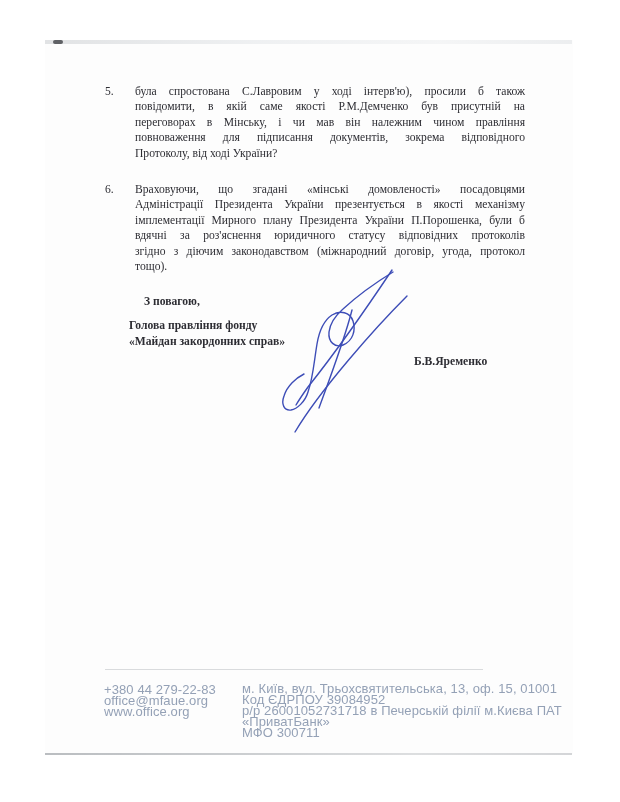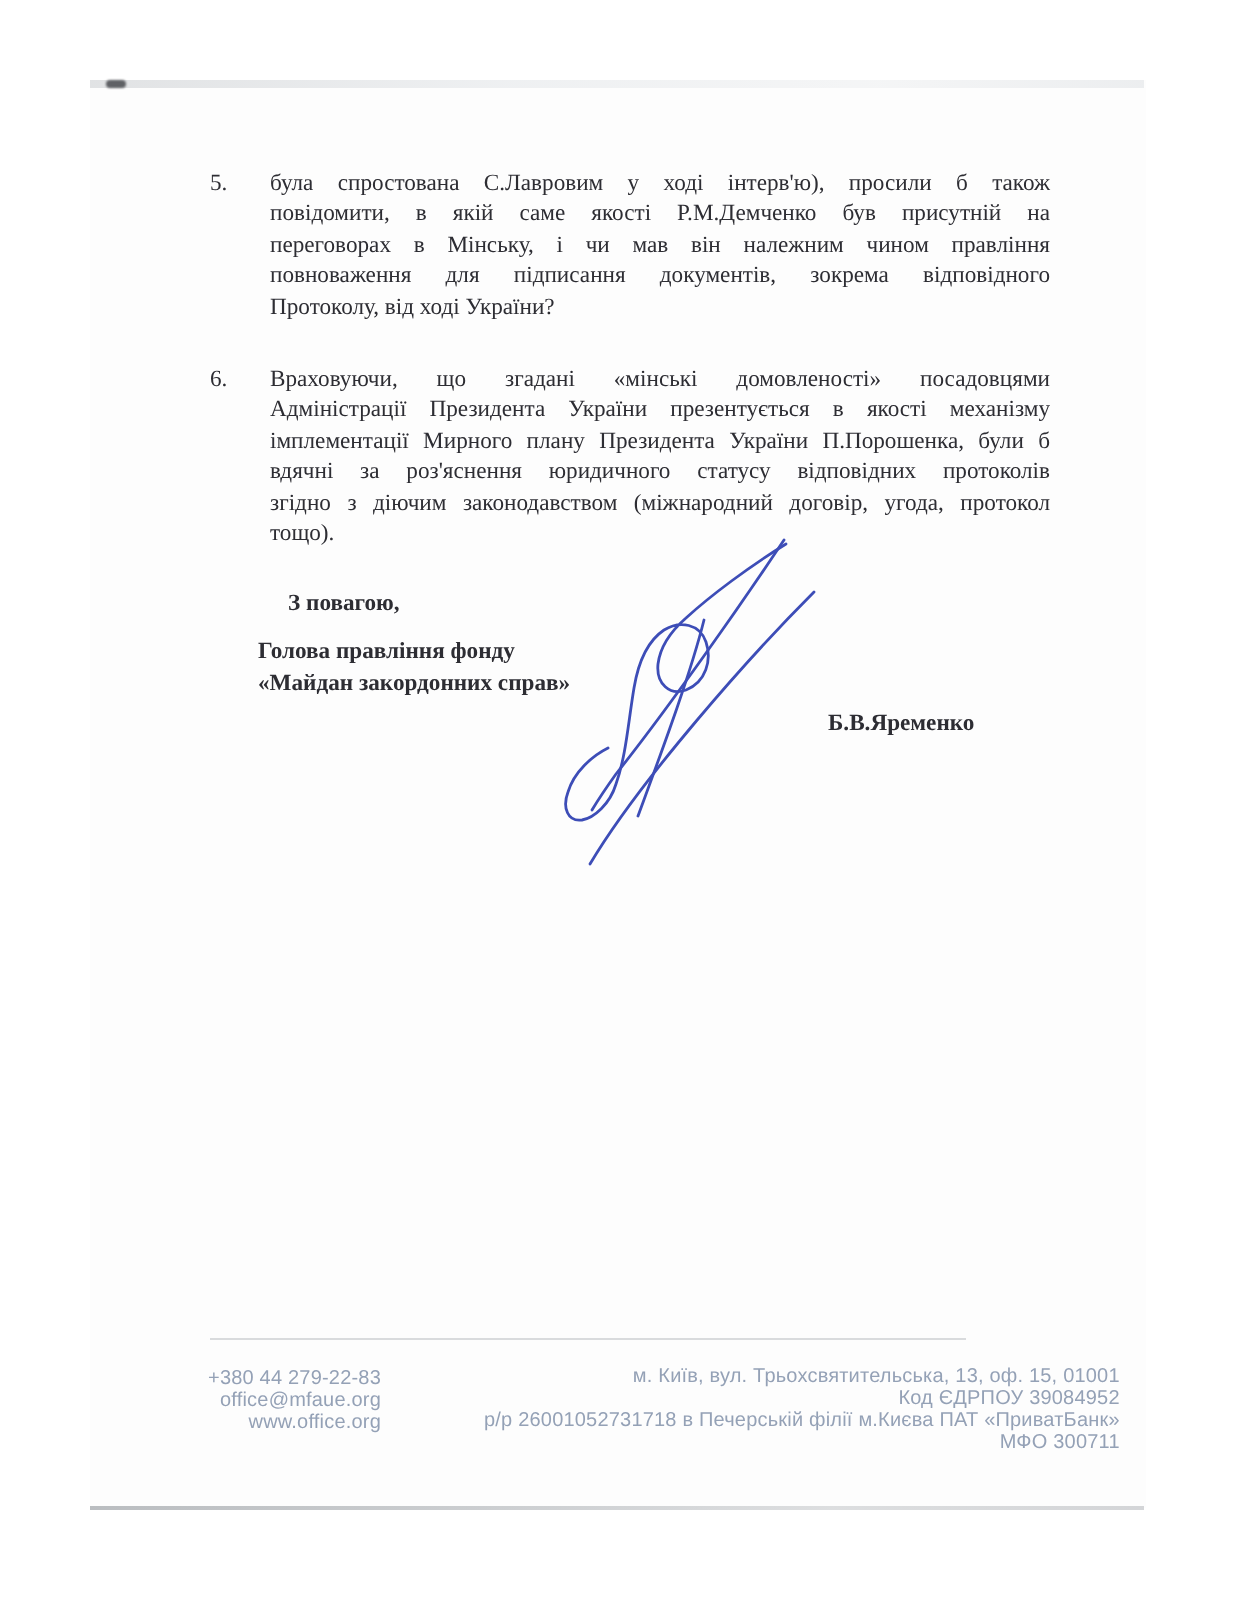--- a/index.html
+++ b/index.html
@@ -84,25 +84,24 @@
   }
   .footer-divider {
     position: absolute;
     left: 105px; top: 669px;
     width: 378px; height: 1px;
     background: #d9dbdd;
   }
   .footer-col {
     position: absolute;
     font-family: "Liberation Sans", sans-serif;
-    font-size: 10px;
+    font-size: 13px;
     line-height: 11px;
     color: #94a1b6;
     letter-spacing: 0.1px;
-    text-align: right;
   }
   .footer-contact { left: 104px; top: 684px; }
   .footer-details { left: 222px; top: 683px; margin-left: 20px; }
 </style>
 </head>
 <body>
 
 <div class="canvas">
 
   <div class="paper"></div>

